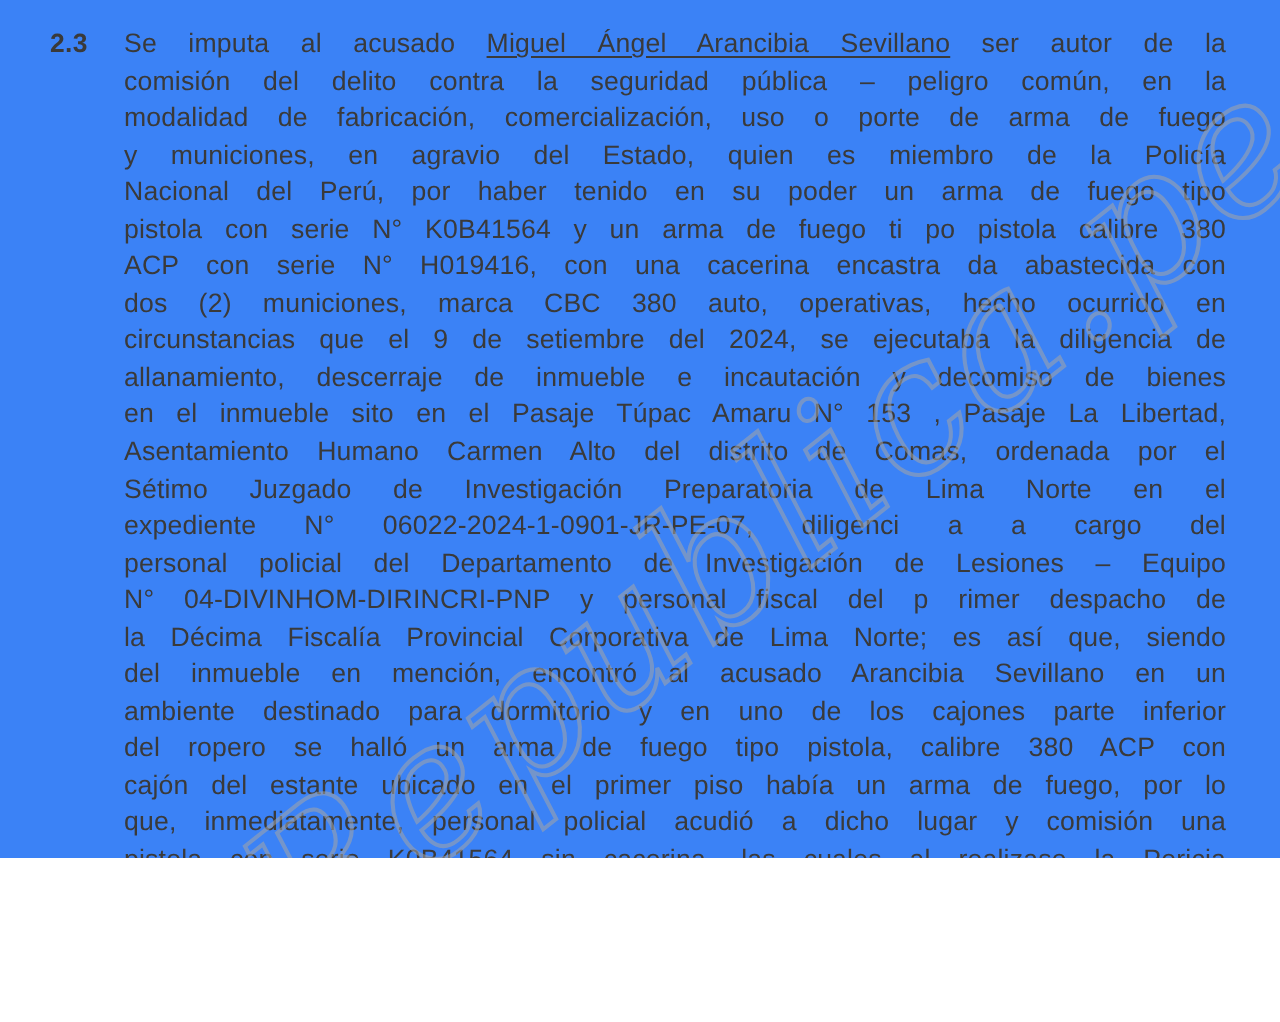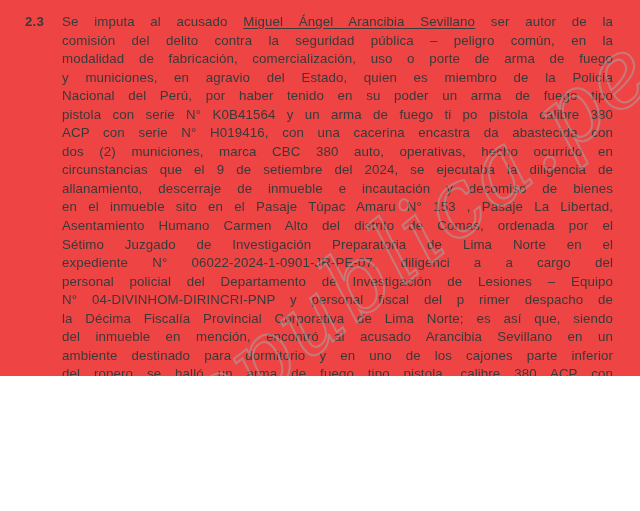--- a/index.html
+++ b/index.html
@@ -3,22 +3,22 @@
 <meta charset="utf-8">
 <style>
   html, body {
     margin: 0;
     padding: 0;
     background: #ffffff;
   }
   .page {
     position: relative;
     width: 640px;
-    height: 376px;
-    background: #ef4444;
+    height: 429px;
+    background: #3b82f6;
     overflow: hidden;
     font-family: "Liberation Sans", sans-serif;
     color: #3a3a3a;
   }
   .para-num {
     position: absolute;
     left: 25px;
     top: 13px;
     font-size: 13.2px;
     font-weight: bold;

